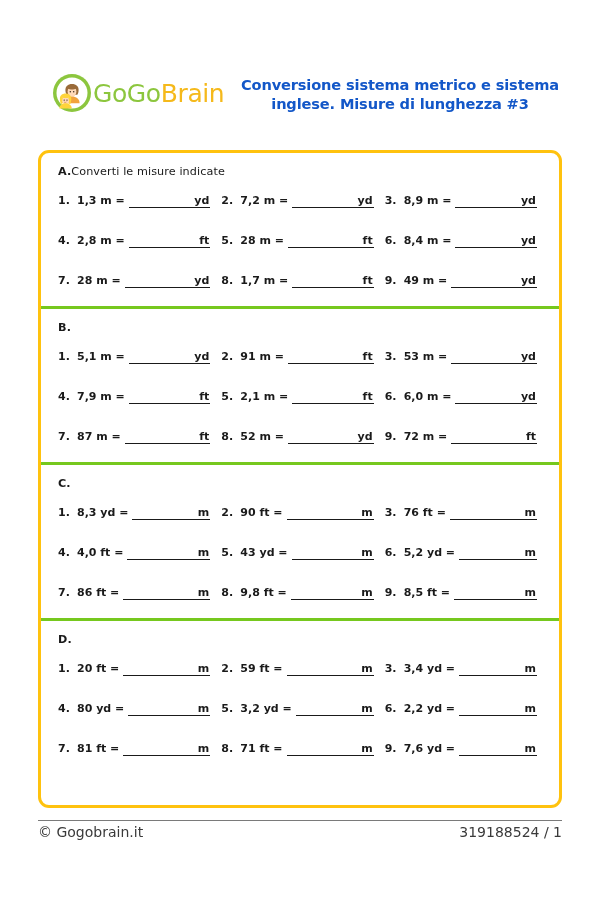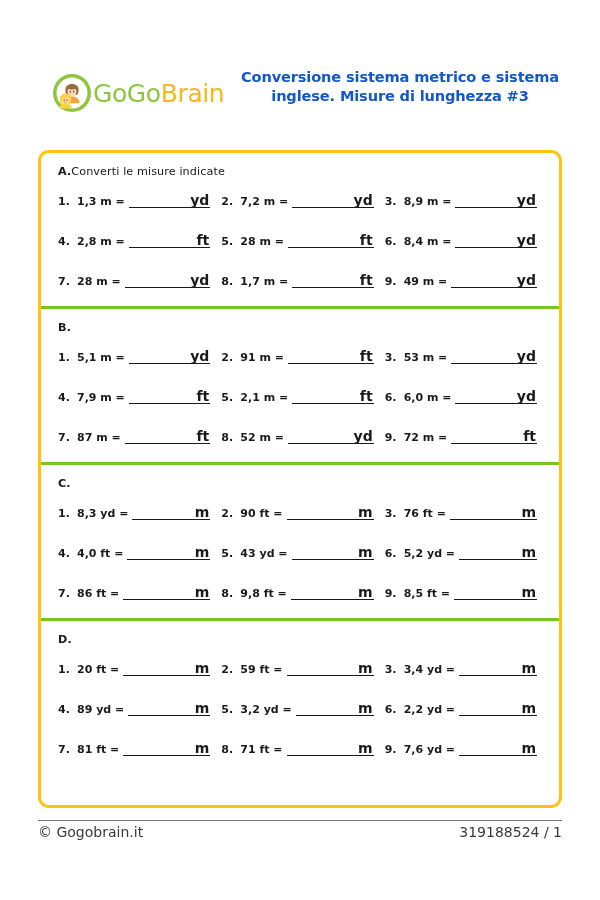--- a/index.html
+++ b/index.html
@@ -46,21 +46,21 @@
     letter-spacing: -0.4px;
     margin-left: 1px;
     line-height: 1;
   }
   .logo-text .g1 { color: #8cc63e; }
   .logo-text .g2 { color: #f5b91b; }
 
   .title {
     position: absolute;
     left: 240px;
-    top: 68px;
+    top: 76px;
     width: 320px;
     text-align: center;
     color: #1357c8;
     font-family: "DejaVu Sans", sans-serif;
     font-size: 14.6px;
     font-weight: bold;
     line-height: 18.5px;
     letter-spacing: -0.15px;
   }
 
@@ -133,21 +133,21 @@
     border-bottom: 1.2px solid #1a1a1a;
     margin-left: 4px;
     margin-right: 8px;
     height: 15px;
     display: flex;
     align-items: flex-end;
     justify-content: flex-end;
     box-sizing: border-box;
   }
   .blank .unit {
-    font-size: 14px;
+    font-size: 11px;
     font-weight: bold;
     line-height: 13px;
     padding-right: 1px;
   }
 
   
   .footer {
     position: absolute;
     left: 38px;
     top: 820px;
@@ -451,21 +451,21 @@
             <span class="num">3.</span>
             <span class="expr">3,4 yd =</span>
             <span class="blank">
               <span class="unit">m</span>
             </span>
           </div>
         </div>
         <div class="row">
           <div class="cell">
             <span class="num">4.</span>
-            <span class="expr">89 yd =</span>
+            <span class="expr">80 yd =</span>
             <span class="blank">
               <span class="unit">m</span>
             </span>
           </div>
           <div class="cell">
             <span class="num">5.</span>
             <span class="expr">3,2 yd =</span>
             <span class="blank">
               <span class="unit">m</span>
             </span>

